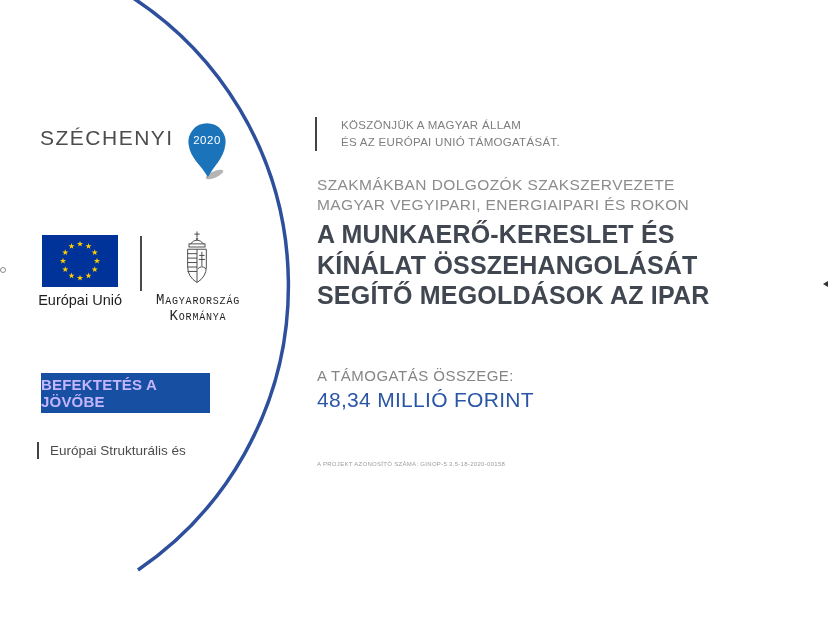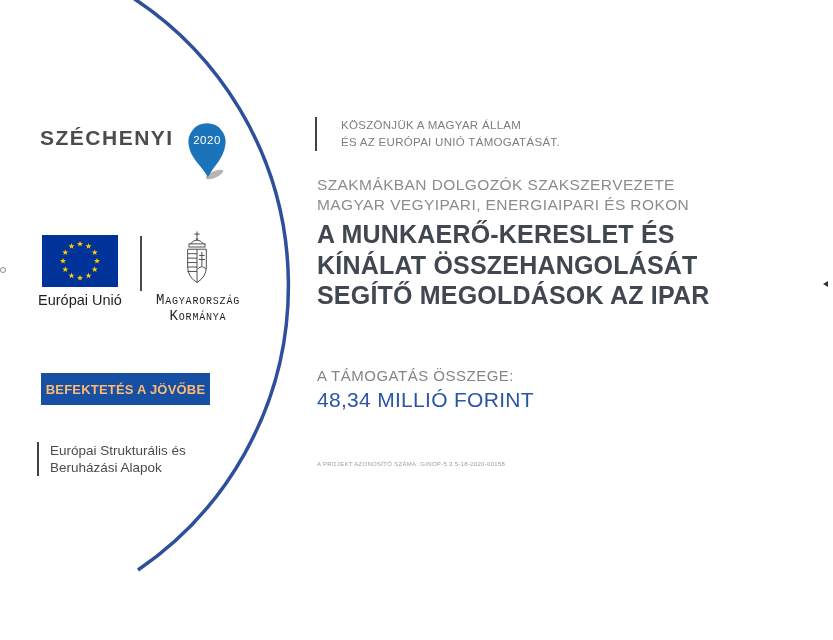--- a/index.html
+++ b/index.html
@@ -3,39 +3,39 @@
 <meta charset="utf-8">
 <style>
   html,body{margin:0;padding:0;background:#fff;}
   .canvas{position:relative;width:833px;height:640px;background:#ffffff;overflow:hidden;
           font-family:"Liberation Sans",sans-serif;}
 
   
   .arc{position:absolute;left:0;top:0;width:833px;height:640px;pointer-events:none;}
 
   
-  .sz-word{position:absolute;left:40px;top:126px;font-size:21px;font-weight:bold;
+  .sz-word{position:absolute;left:40px;top:126px;font-size:21px;font-weight:normal;
            letter-spacing:1.5px;color:#4c4c4b;}
   .pin{position:absolute;left:187px;top:119px;width:40px;height:62px;}
 
   
   .eu-flag{position:absolute;left:42px;top:235px;width:76px;height:52px;display:block;}
-  .eu-label{position:absolute;left:38px;top:292px;width:84px;text-align:left;
+  .eu-label{position:absolute;left:38px;top:292px;width:84px;text-align:right;
             font-size:14.5px;color:#1f1f1f;}
   .logo-divider{position:absolute;left:140px;top:236px;width:2px;height:55px;background:#4a4a4a;}
 
   
   .coa{position:absolute;left:181px;top:227px;width:32px;height:64px;}
   .gov-label{position:absolute;left:138px;top:292px;width:120px;text-align:center;
              font-family:Liberation Mono, monospace;font-variant:small-caps;
              font-size:14px;line-height:16px;letter-spacing:0.8px;color:#1f1f1f;}
 
   
-  .invest-btn{position:absolute;left:41px;top:373px;width:169px;height:32px;background:#1750a2;
-              color:#fdba74;font-weight:bold;font-size:13px;letter-spacing:0.2px;
+  .invest-btn{position:absolute;left:41px;top:373px;width:169px;height:40px;background:#1750a2;
+              color:#c4b5fd;font-weight:bold;font-size:15px;letter-spacing:0.2px;
               display:flex;align-items:center;justify-content:center;}
 
   
   .esb{position:absolute;left:37px;top:442px;border-left:2px solid #424242;padding-left:11px;
        font-size:13.5px;line-height:17px;color:#4b4b4b;}
 
   
   .thanks{position:absolute;left:315px;top:117px;border-left:2px solid #434343;padding-left:24px;
           font-size:11.5px;line-height:17px;letter-spacing:0.3px;color:#7d7d7d;}
   .org{position:absolute;left:317px;top:175px;font-size:15.5px;line-height:20px;
@@ -107,21 +107,20 @@
   </svg>
   <div class="gov-label">
     <div>Magyarország</div>
     <div>Kormánya</div>
   </div>
 
   <div class="invest-btn">BEFEKTETÉS A JÖVŐBE</div>
 
   <div class="esb">
     <div>Európai Strukturális és</div>
-    <div>Beruházási Alapok</div>
   </div>
 
   <div class="thanks">
     <div>KÖSZÖNJÜK A MAGYAR ÁLLAM</div>
     <div>ÉS AZ EURÓPAI UNIÓ TÁMOGATÁSÁT.</div>
   </div>
 
   <div class="org">
     <div>SZAKMÁKBAN DOLGOZÓK SZAKSZERVEZETE</div>
     <div>MAGYAR VEGYIPARI, ENERGIAIPARI ÉS ROKON</div>

